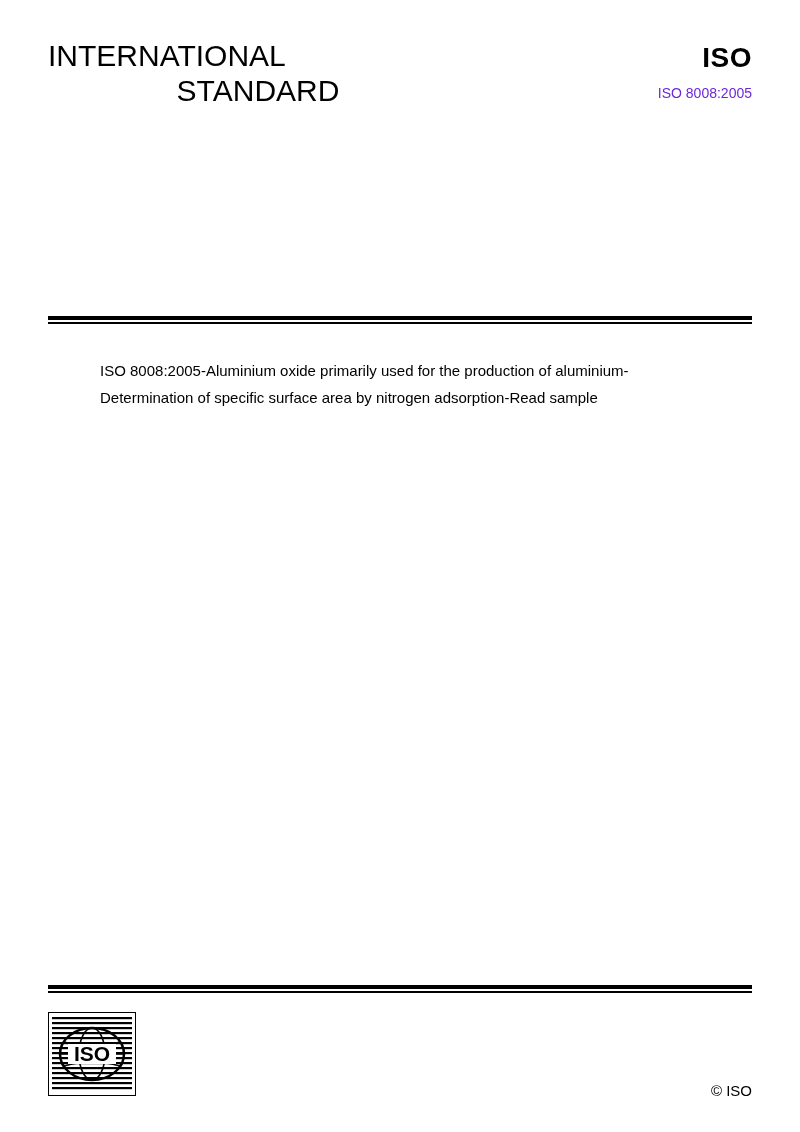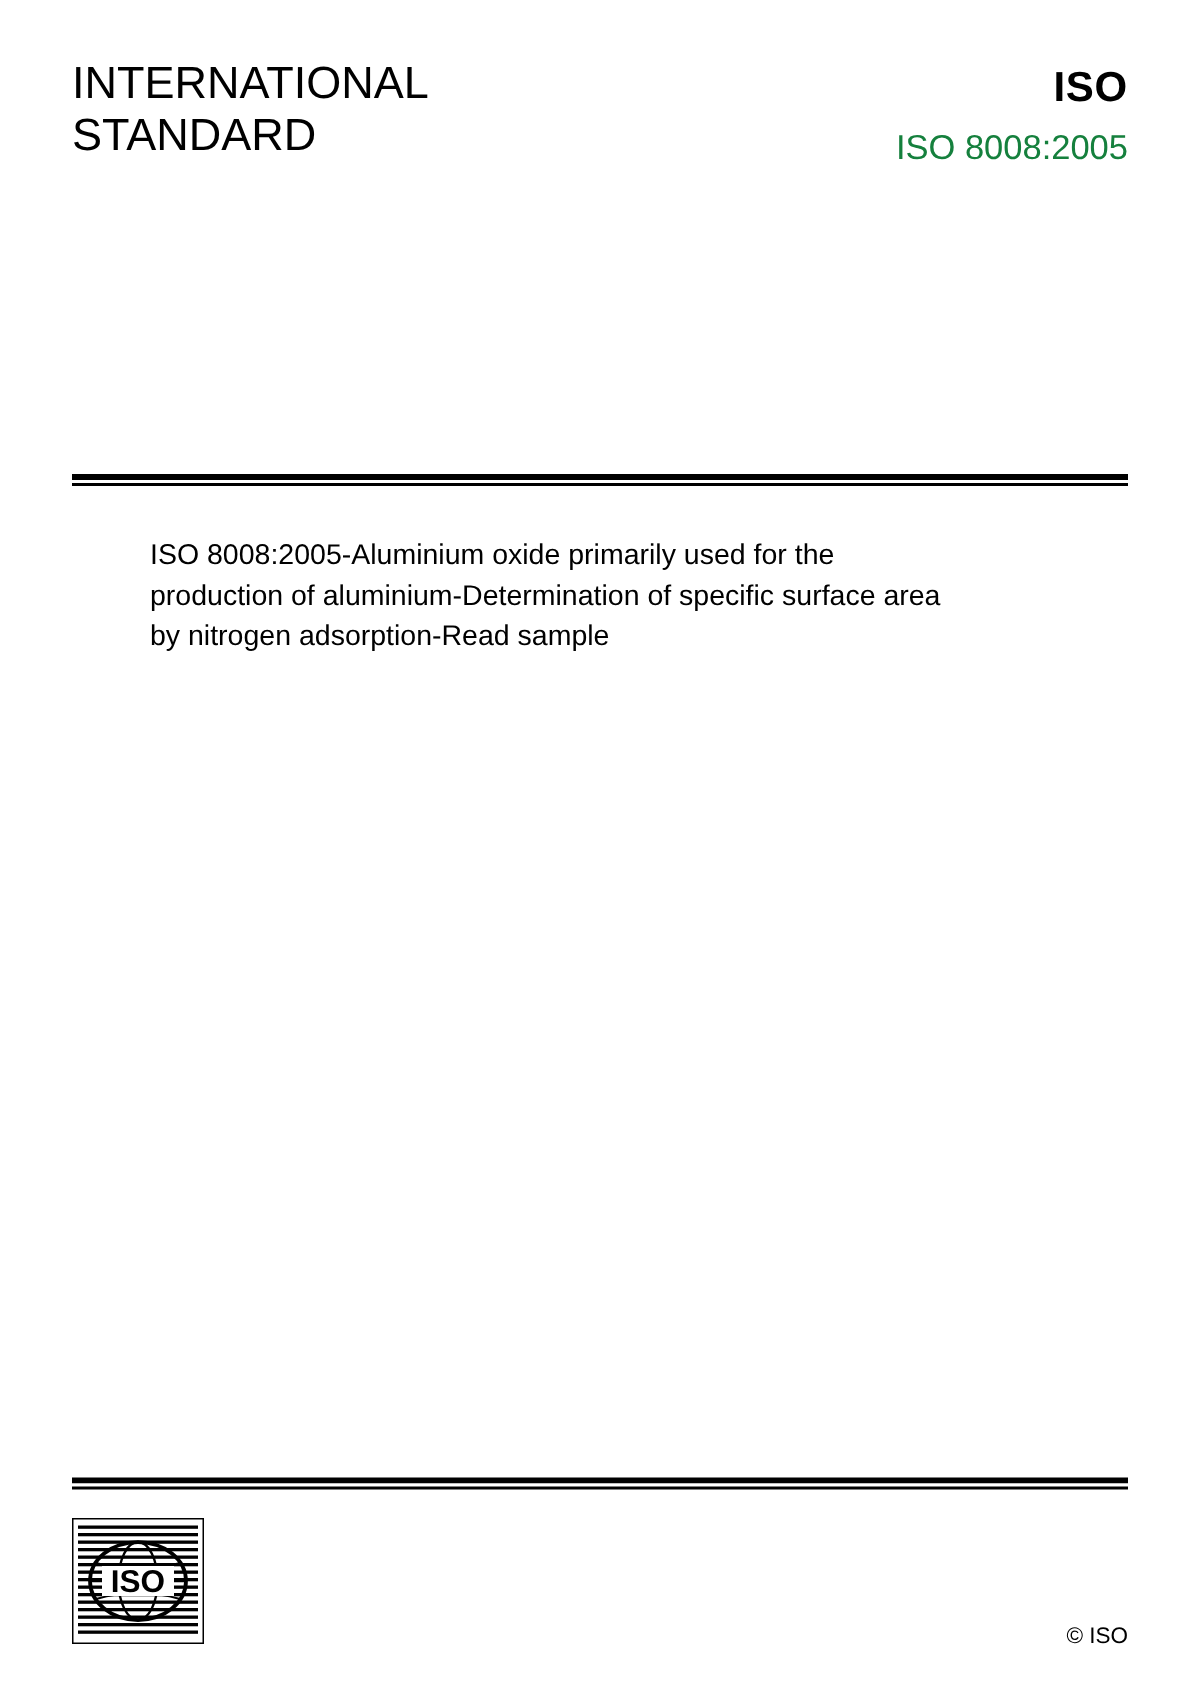--- a/index.html
+++ b/index.html
@@ -33,39 +33,40 @@
     top: 38px;
     width: 420px;
     font-size: 30px;
     line-height: 35px;
     font-weight: 400;
     letter-spacing: 0px;
     color: #000;
   }
   .doc-type .line2 {
     display: block;
+    text-align: center;
   }
   .iso-word {
     position: absolute;
     right: 48px;
     top: 42px;
     font-size: 28px;
     font-weight: 700;
     letter-spacing: 0.5px;
     text-align: right;
     color: #000;
   }
   .doc-number {
     position: absolute;
     right: 48px;
     top: 85px;
-    font-size: 23px;
+    font-size: 14px;
     font-weight: 400;
     text-align: right;
-    color: #15803d;
+    color: #6d28d9;
   }
 
   
   .rule-top {
     position: absolute;
     left: 48px;
     top: 316px;
     width: 704px;
   }
   .rule-bottom {
@@ -89,21 +90,21 @@
     background: #000;
     width: 100%;
   }
 
   
   .title-block {
     position: absolute;
     left: 100px;
     top: 357px;
     width: 540px;
-    font-size: 19px;
+    font-size: 15px;
     line-height: 27px;
     color: #000;
   }
 
   
   .logo {
     position: absolute;
     left: 48px;
     top: 1012px;
     width: 88px;

